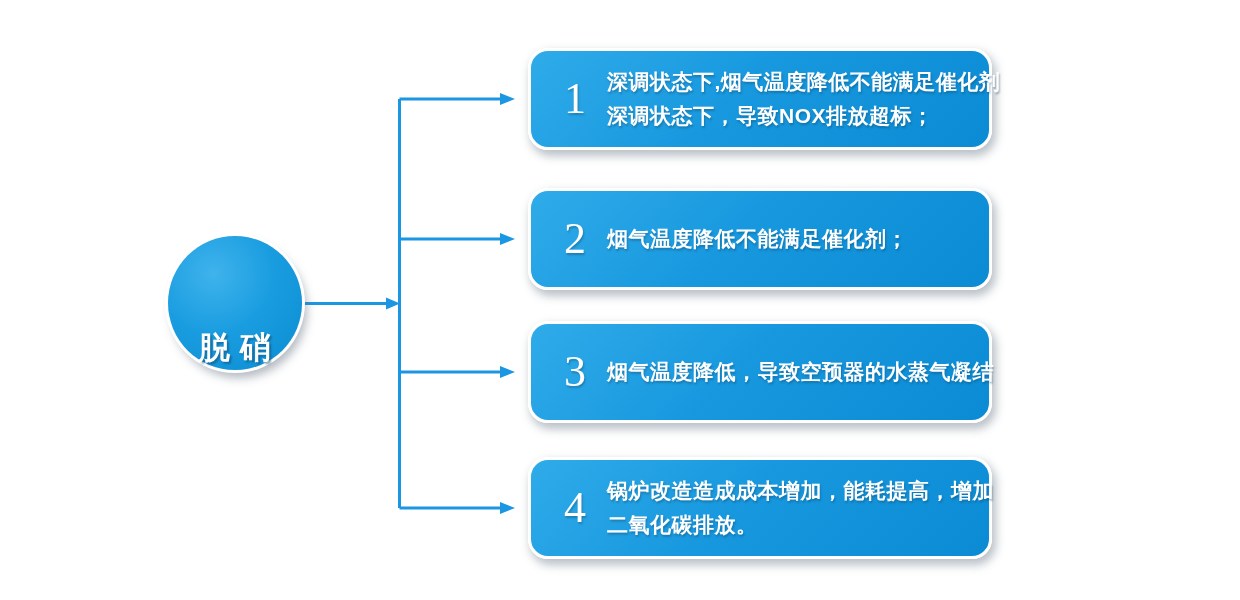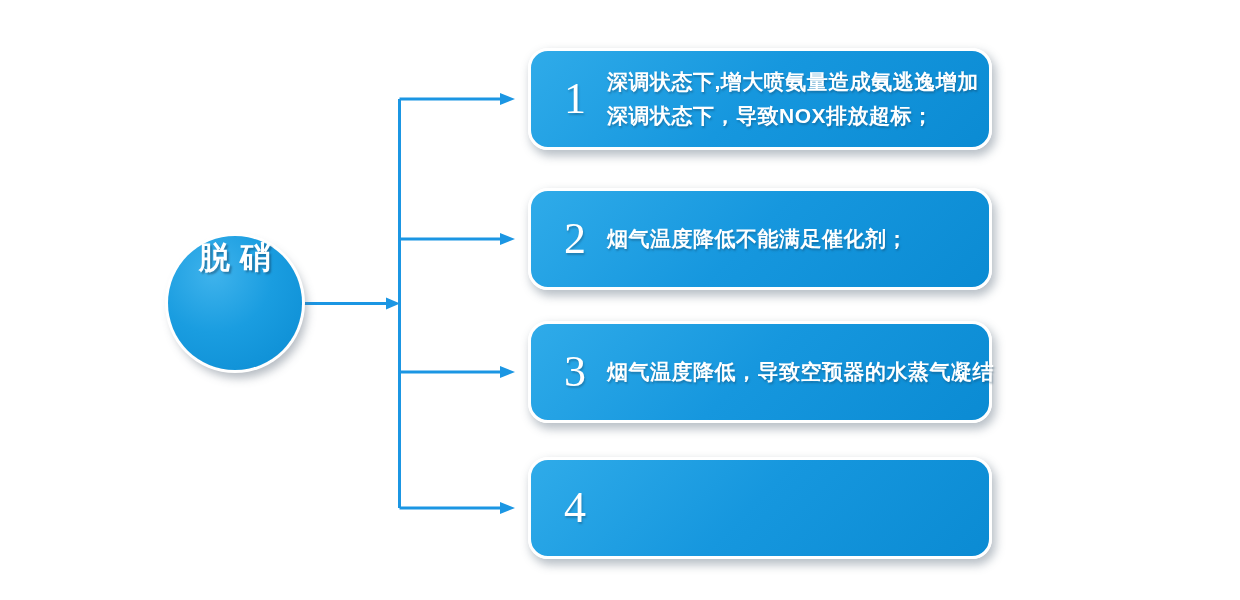--- a/index.html
+++ b/index.html
@@ -22,21 +22,21 @@
     left: 168px;
     top: 236px;
     width: 134px;
     height: 134px;
     border-radius: 50%;
     background: radial-gradient(circle at 34% 28%, #3fb3ec 0%, #1a9de0 45%, #0a8bd2 100%);
     box-shadow: 0 0 0 3px #ffffff, 4px 7px 10px 1px rgba(90, 105, 120, 0.45);
     display: flex;
     flex-direction: column;
     align-items: center;
-    justify-content: flex-start;
+    justify-content: flex-end;
   }
   .center-node .node-line {
     color: #ffffff;
     font-size: 31px;
     font-weight: bold;
     line-height: 44px;
     letter-spacing: 10px;
     padding-left: 10px; 
     text-shadow: 2px 2px 2px rgba(20, 60, 90, 0.45);
     white-space: nowrap;
@@ -123,36 +123,40 @@
     </g>
   </svg>
 
   <div class="center-node">
     <span class="node-line">脱硝</span>
   </div>
 
   <div class="challenge-box box-1">
     <div class="box-number">1</div>
     <div class="box-text">
-      <span class="text-line">深调状态下,增大喷氨量造成氨逃逸增加</span>
+      <span class="text-line">深调状态下,烟气温度降低不能满足催化剂</span>
       <span class="text-line">深调状态下，导致NOX排放超标；</span>
     </div>
   </div>
 
   <div class="challenge-box box-2">
     <div class="box-number">2</div>
     <div class="box-text">
       <span class="text-line">烟气温度降低不能满足催化剂；</span>
     </div>
   </div>
 
   <div class="challenge-box box-3">
     <div class="box-number">3</div>
     <div class="box-text">
       <span class="text-line">烟气温度降低，导致空预器的水蒸气凝结</span>
     </div>
   </div>
 
   <div class="challenge-box box-4">
     <div class="box-number">4</div>
+    <div class="box-text">
+      <span class="text-line">锅炉改造造成成本增加，能耗提高，增加</span>
+      <span class="text-line">二氧化碳排放。</span>
+    </div>
   </div>
 
 </div>
 
 </body></html>

